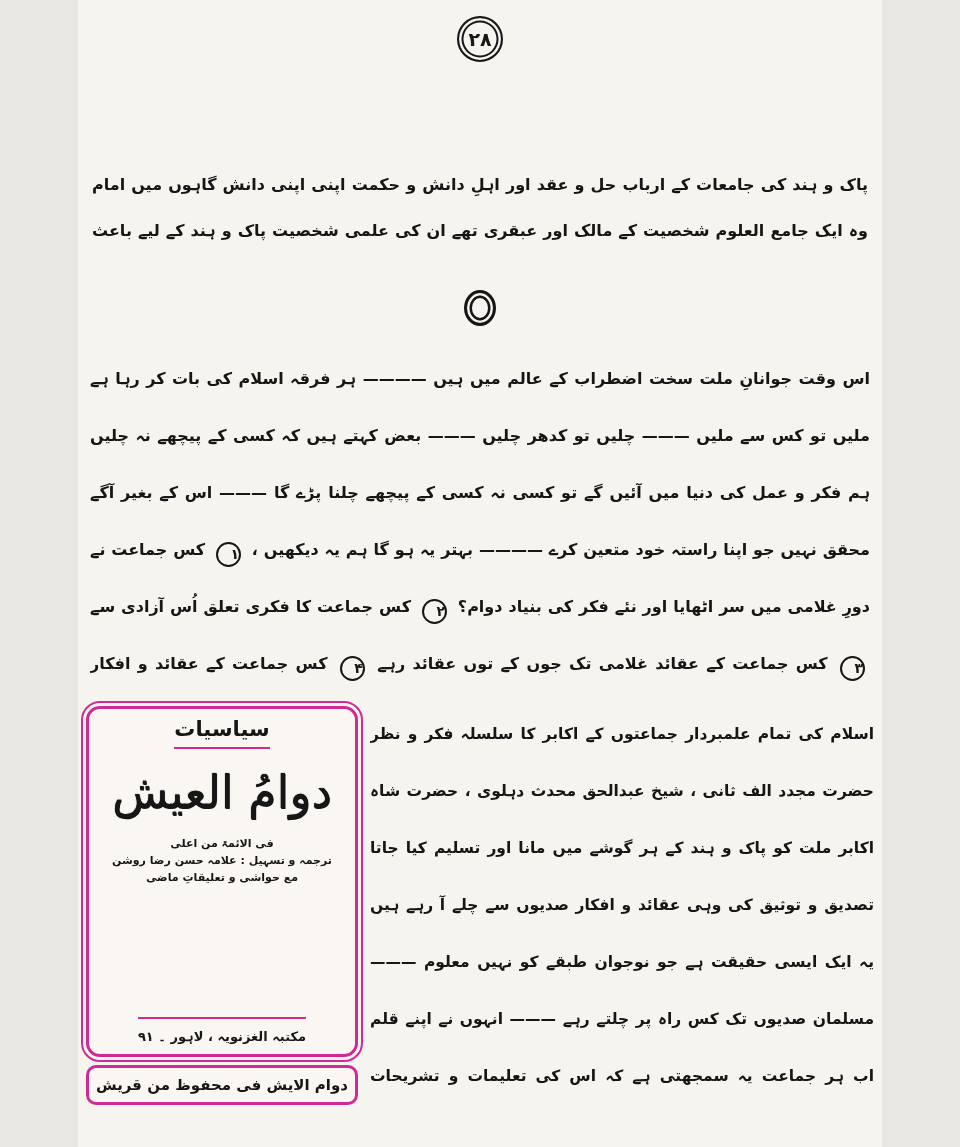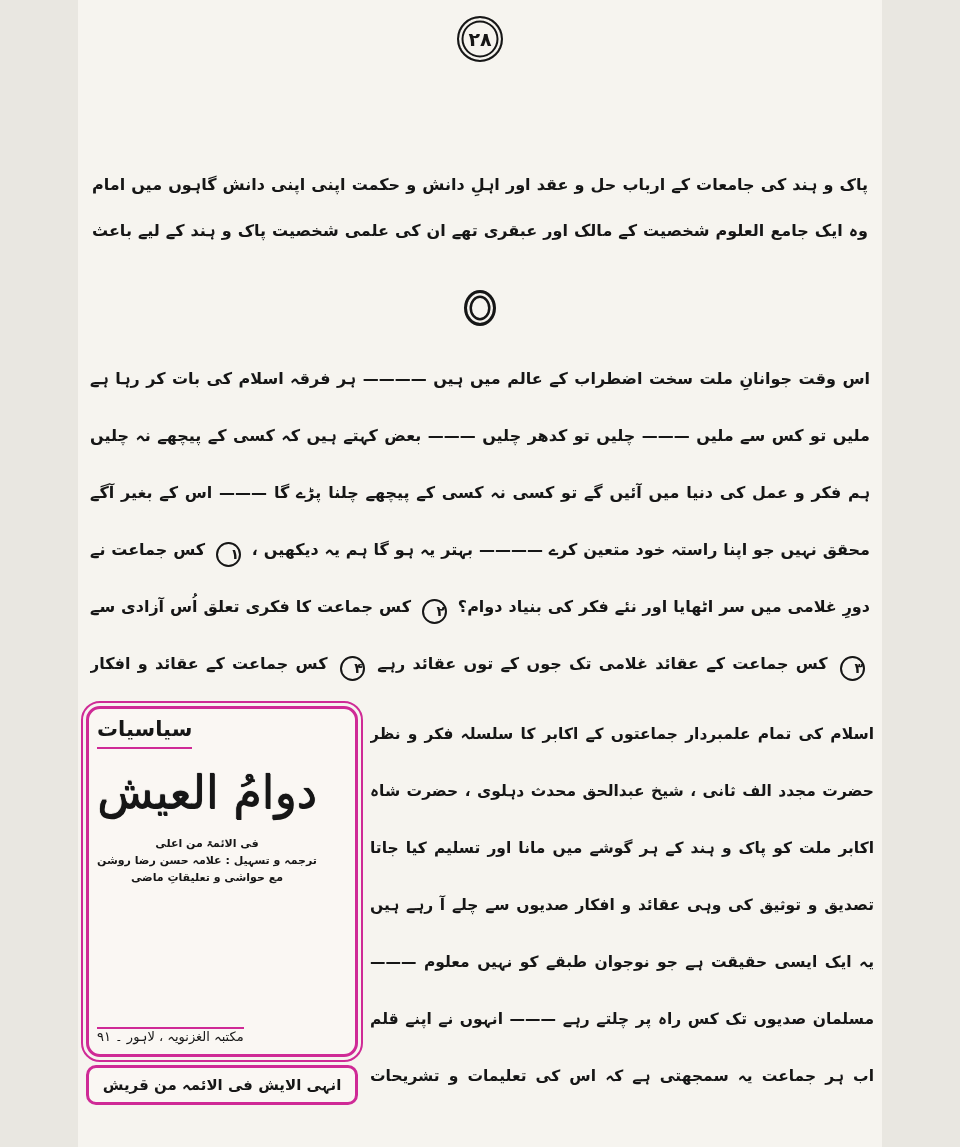--- a/index.html
+++ b/index.html
@@ -43,35 +43,35 @@
     text-align:center; font-size:14px; font-weight:bold;
     vertical-align:-4px; margin:0 5px; background:var(--paper);
   }
   
   .bottom{ display:flex; gap:12px; margin:14px 8px 0; }
   .ad-col{ width:272px; flex:none; display:flex; flex-direction:column; }
   .ad-box{
     flex:1; border:3px solid var(--accent); outline:2px solid var(--accent);
     outline-offset:3px; border-radius:14px; background:#faf7f3;
     padding:8px 8px 10px; display:flex; flex-direction:column;
-    align-items:flex-end; text-align:center;
+    align-items:center; text-align:center;
   }
   .ad-category{
     font-size:21px; font-weight:bold; padding-bottom:6px;
     border-bottom:2.5px solid var(--accent);
   }
   .ad-byline{ font-size:11px; margin-top:10px; line-height:18px; }
   .ad-title{
     font-size:46px; font-weight:normal; line-height:74px;
     text-shadow:0 0 1px var(--ink), 0.5px 0.5px 0 var(--ink); margin-top:6px;
   }
   .ad-sub{ font-size:11px; line-height:17px; }
   .ad-sub-block{ margin-top:6px; }
   .ad-publisher{
-    margin-top:auto; font-size:13px; font-weight:normal;
+    margin-top:auto; padding-top:10px; font-size:13px; font-weight:bold;
     border-top:2px solid var(--accent);
   }
   .ad-strip{
     margin-top:8px; height:40px; line-height:34px; text-align:center;
     border:3px solid var(--accent); border-radius:10px;
     font-size:15px; font-weight:bold; background:#faf7f3;
   }
   .text-col{ flex:1; min-width:0; }
   .text-col .line{
     height:57px; line-height:57px; overflow:hidden;
@@ -123,21 +123,21 @@
       <div class="ad-box urdu">
         <div class="ad-category">سیاسیات</div>
         <div class="ad-title">دوامُ العیش</div>
         <div class="ad-sub-block">
           <div class="ad-sub">فی الائمۃ من اعلی</div>
           <div class="ad-sub">ترجمہ و تسہیل : علامہ حسن رضا روشن</div>
           <div class="ad-sub">مع حواشی و تعلیقاتِ ماضی</div>
         </div>
         <div class="ad-publisher">مکتبہ الغزنویہ ، لاہور ۔ ۹۱</div>
       </div>
-      <div class="ad-strip urdu">انہی الایش فی الائمہ من قریش</div>
+      <div class="ad-strip urdu">دوام الایش فی محفوظ من قریش</div>
     </div>
 
     <div class="text-col urdu">
       <div class="line">اسلام کی تمام علمبردار جماعتوں کے اکابر کا سلسلہ فکر و نظر ماضی میں کن حضرات سے ملتا ہے اور ان کے عقائد و افکار کیا تھے</div>
       <div class="line">حضرت مجدد الف ثانی ، شیخ عبدالحق محدث دہلوی ، حضرت شاہ عبدالعزیز محدث دہلوی ، حضرت حاجی امداد اللہ مہاجر مکی علیہم الرحمہ</div>
       <div class="line">اکابر ملت کو پاک و ہند کے ہر گوشے میں مانا اور تسلیم کیا جاتا ہے ——— ان حضرات نے جن عقائد و افکار کی</div>
       <div class="line">تصدیق و توثیق کی وہی عقائد و افکار صدیوں سے چلے آ رہے ہیں اور ہر نئی جماعت کا تعلق انہی عقائد</div>
       <div class="line">یہ ایک ایسی حقیقت ہے جو نوجوان طبقے کو نہیں معلوم ——— امام احمد رضا نے یہی بتایا کہ</div>
       <div class="line">مسلمان صدیوں تک کس راہ پر چلتے رہے ——— انہوں نے اپنے قلم سے مسلمان راہوں کو روشن کیا</div>
       <div class="line">اب ہر جماعت یہ سمجھتی ہے کہ اس کی تعلیمات و تشریحات صحیح ہیں ——— لیکن یہ کیسے ممکن ہے کہ ہزاروں لاکھوں</div>

